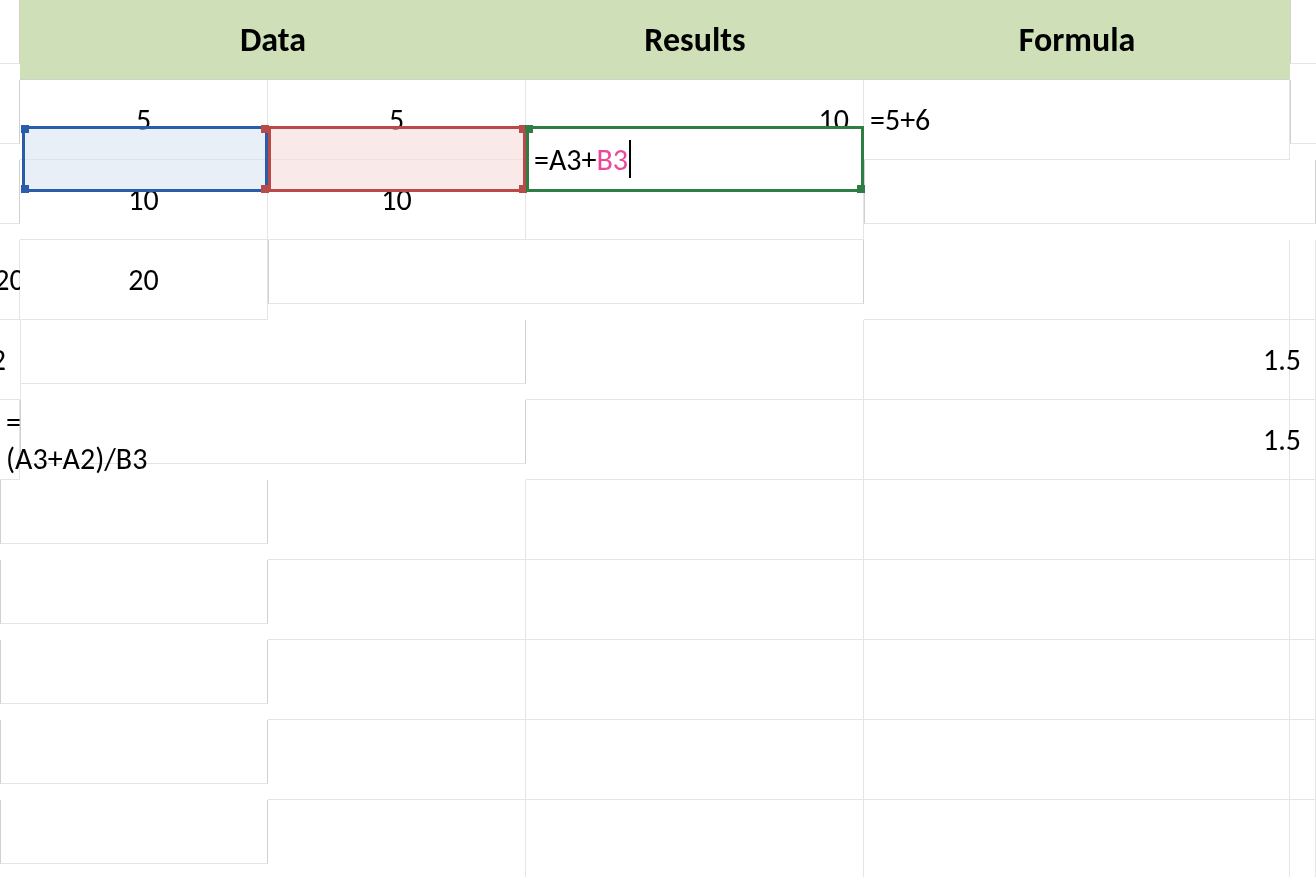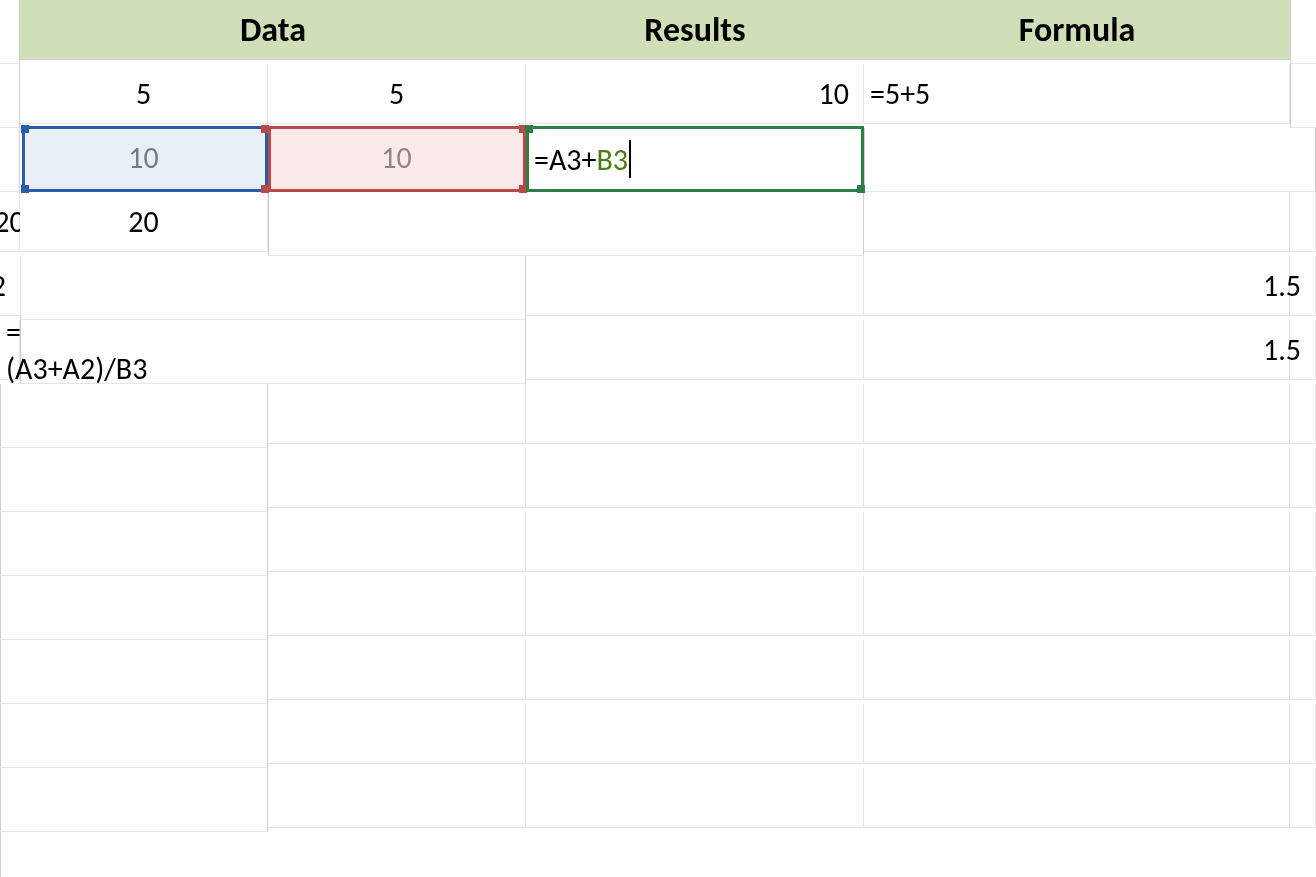--- a/index.html
+++ b/index.html
@@ -14,21 +14,21 @@
     }
     .grid {
       position: relative;
       display: grid;
       grid-template-columns: 20px 248px 258px 338px 426px 26px;
       width: 1316px;
     }
     .cell {
       border-right: 1px solid #e5e5e5;
       border-bottom: 1px solid #e5e5e5;
-      height: 60px;
+      height: 80px;
       display: flex;
       align-items: center;
       padding: 0 6px;
       color: #000;
       background: #fff;
       position: relative;
     }
     .rowgutter {
       border-right: 1px solid #d0d0d0;
       border-bottom: 1px solid #e5e5e5;
@@ -87,41 +87,41 @@
       position: absolute;
       left: 534px; top: 126px; height: 66px;
       display: flex; align-items: center;
       font-size: 30px;
       font-family: Calibri, Arial, sans-serif;
       pointer-events: none;
     }
     .tok-eq { color:#000; }
     .tok-ref1 { color:#000000; }
     .tok-op  { color:#000; }
-    .tok-ref2{ color:#4d7c0f; }
+    .tok-ref2{ color:#ec4899; }
     .cursor-bar {
       width: 2px; height: 38px; background: #000; margin-left:1px;
     }
   </style>
 </head>
 <body>
 
 <div class="grid">
 
   <div class="rowgutter"></div>
   <div class="cell header header-data-span">Data</div>
   <div class="cell header">Results</div>
   <div class="cell header">Formula</div>
   <div class="rowgutter" style="border-right:none;border-left:1px solid #d0d0d0;"></div>
 
   <div class="rowgutter"></div>
   <div class="cell num">5</div>
   <div class="cell num">5</div>
   <div class="cell num-right">10</div>
-  <div class="cell left">=5+5</div>
+  <div class="cell left">=5+6</div>
   <div class="rowgutter" style="border-right:none;border-left:1px solid #d0d0d0;"></div>
 
   <div class="rowgutter"></div>
   <div class="cell num">10</div>
   <div class="cell num">10</div>
   <div class="cell"></div>
   <div class="rowgutter" style="border-right:none;border-left:1px solid #d0d0d0;"></div>
 
   <div class="rowgutter"></div>
   <div class="cell num">20</div>

